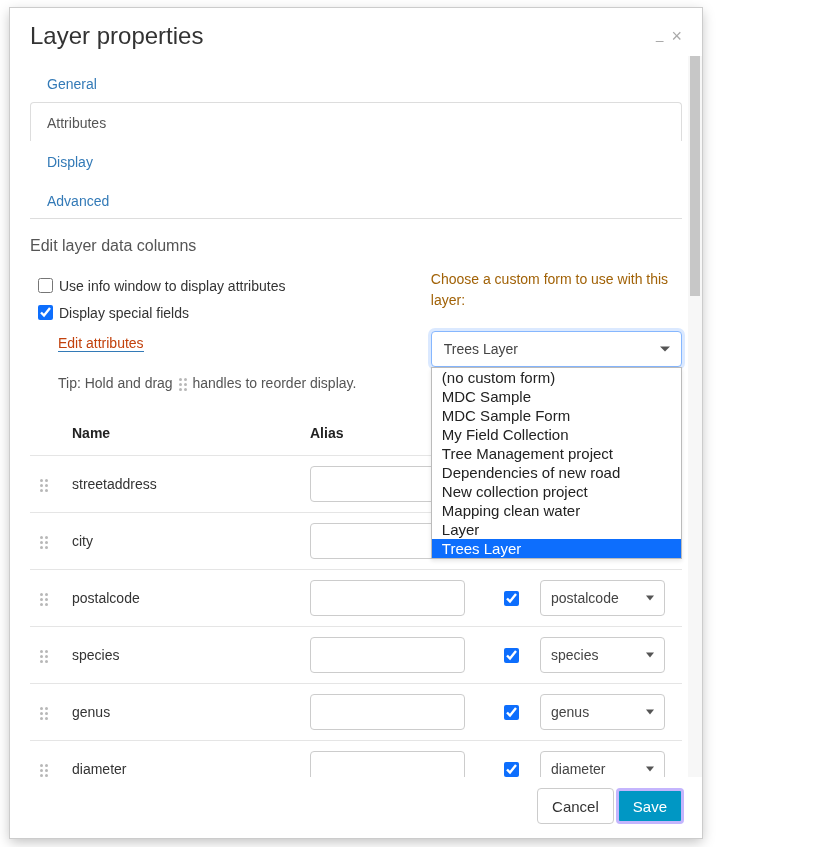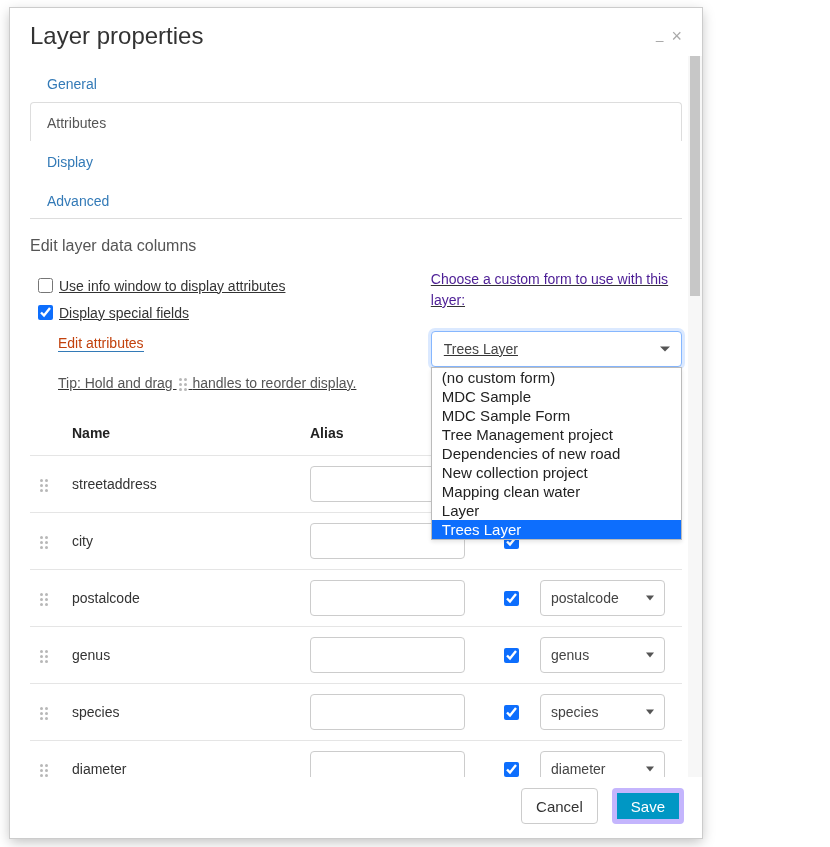--- a/index.html
+++ b/index.html
@@ -105,24 +105,24 @@
   }
   .drag-dots {
     display:inline-grid;
     grid-template-columns: repeat(2, 3px);
     grid-template-rows: repeat(3, 3px);
     gap:2px;
     vertical-align:middle;
     margin:0 2px;
   }
   .drag-dots i { width:3px; height:3px; background:#b8b8b8; border-radius:50%; display:block; }
-  .two-col { display:flex; gap:24px;text-decoration:underline; }
+  .two-col { display:flex; gap:24px; }
   .col-left { flex:1 1 60%; }
   .col-right { flex:1 1 40%; position:relative; }
-  .form-label { color:#4c1d95; line-height:1.5; }
+  .form-label { color:#a16207; line-height:1.5; }
   .form-select-wrap { position:relative; margin-top:20px; }
   .form-select {
     width:100%;
     height:36px;
     border:1px solid #86b7fe;
     box-shadow: 0 0 0 3px rgba(13,110,253,.15);
     border-radius:4px;
     padding: 0 30px 0 12px;
     display:flex; align-items:center;
     background:#fff;
@@ -177,29 +177,29 @@
   .mini-select .mini-caret {
     position:absolute; right:10px; top:50%; transform:translateY(-50%);
     width:0; height:0; border-left:4px solid transparent; border-right:4px solid transparent; border-top:5px solid #555;
   }
 
   .footer {
     border-top:1px solid #eee0;
     padding: 10px 18px 14px 18px;
     display:flex;
     justify-content:flex-end;
-    gap:14px;
+    gap:2px;
     background:#fff;
   }
   .btn {
     height:36px; padding:0 14px; border-radius:4px; font-size:15px; cursor:pointer;
     display:inline-flex; align-items:center; justify-content:center;
   }
   .btn-default { background:#fff; border:1px solid #ccc; color:#333; }
-  .btn-primary { background:#0097c4; border:5px solid #c4b5fd; color:#fff; }
+  .btn-primary { background:#0097c4; border:3px solid #c4b5fd; color:#fff; }
 
   .cut-row td { padding-top:10px; padding-bottom:0; }
 </style>
 </head>
 <body>
 
 <div class="window">
 
   <div class="titlebar">
     <h1>Layer properties</h1>
@@ -252,20 +252,21 @@
           <div class="form-label">Choose a custom form to use with this layer:</div>
           <div class="form-select-wrap">
             <div class="form-select">
               <span>Trees Layer</span>
               <span class="caret-down"></span>
             </div>
             <div class="dropdown" id="dropdown">
                 <div class="dd-item">(no custom form)</div>
                 <div class="dd-item">MDC Sample</div>
                 <div class="dd-item">MDC Sample Form</div>
+                <div class="dd-item">My Field Collection</div>
                 <div class="dd-item">Tree Management project</div>
                 <div class="dd-item">Dependencies of new road</div>
                 <div class="dd-item">New collection project</div>
                 <div class="dd-item">Mapping clean water</div>
                 <div class="dd-item">Layer</div>
                 <div class="dd-item selected">Trees Layer</div>
               </div>
           </div>
         </div>
       </div>
@@ -330,45 +331,45 @@
             </tr>
             <tr class="data-row">
               <td class="handle-cell"><span class="drag-dots">
                   <i></i>
                   <i></i>
                   <i></i>
                   <i></i>
                   <i></i>
                   <i></i>
                 </span></td>
+              <td>species</td>
+              <td><input class="alias-input" style=""></td>
+              <td><input type="checkbox" class="row-chk" checked="" style=""></td>
+              <td>
+                <div class="mini-select">
+                  <span>species</span>
+                  <span class="mini-caret"></span>
+                </div>
+              </td>
+            </tr>
+            <tr class="data-row">
+              <td class="handle-cell"><span class="drag-dots">
+                  <i></i>
+                  <i></i>
+                  <i></i>
+                  <i></i>
+                  <i></i>
+                  <i></i>
+                </span></td>
               <td>genus</td>
               <td><input class="alias-input" style=""></td>
               <td><input type="checkbox" class="row-chk" checked="" style=""></td>
               <td>
                 <div class="mini-select">
                   <span>genus</span>
-                  <span class="mini-caret"></span>
-                </div>
-              </td>
-            </tr>
-            <tr class="data-row">
-              <td class="handle-cell"><span class="drag-dots">
-                  <i></i>
-                  <i></i>
-                  <i></i>
-                  <i></i>
-                  <i></i>
-                  <i></i>
-                </span></td>
-              <td>species</td>
-              <td><input class="alias-input" style=""></td>
-              <td><input type="checkbox" class="row-chk" checked="" style=""></td>
-              <td>
-                <div class="mini-select">
-                  <span>species</span>
                   <span class="mini-caret"></span>
                 </div>
               </td>
             </tr>
             <tr class="data-row">
               <td class="handle-cell"><span class="drag-dots">
                   <i></i>
                   <i></i>
                   <i></i>
                   <i></i>

